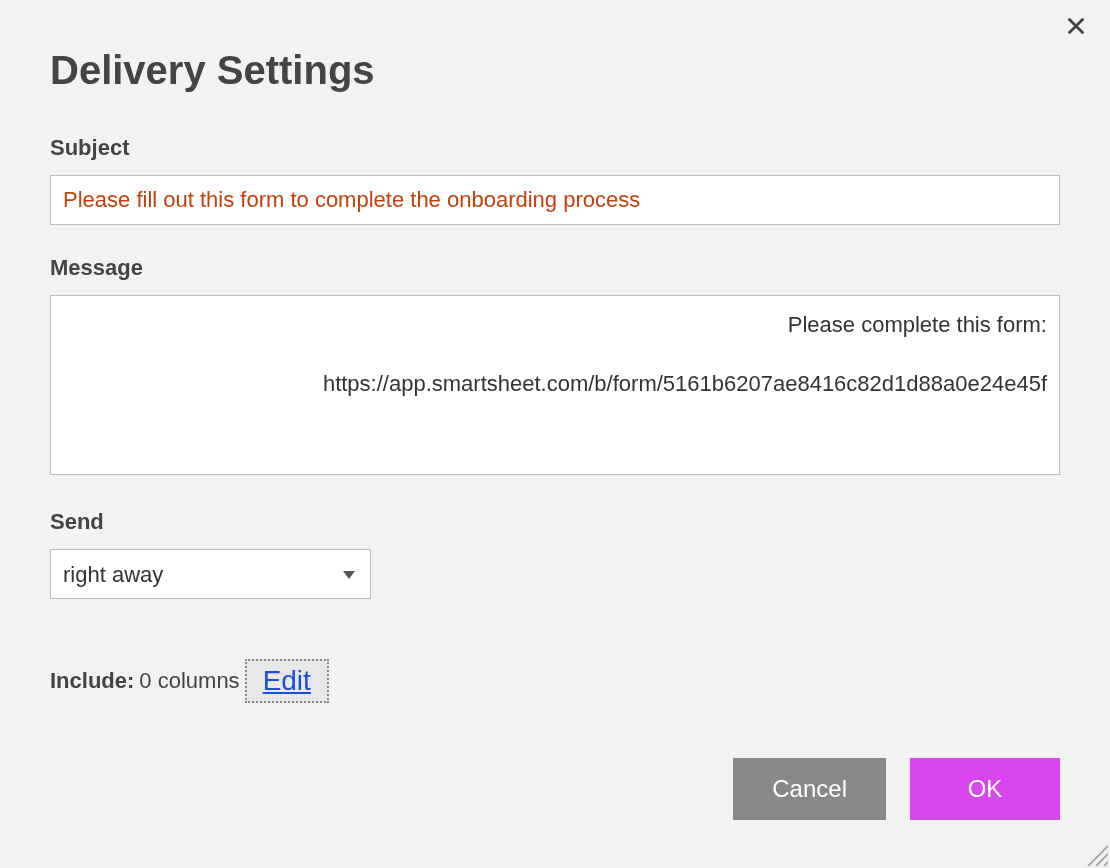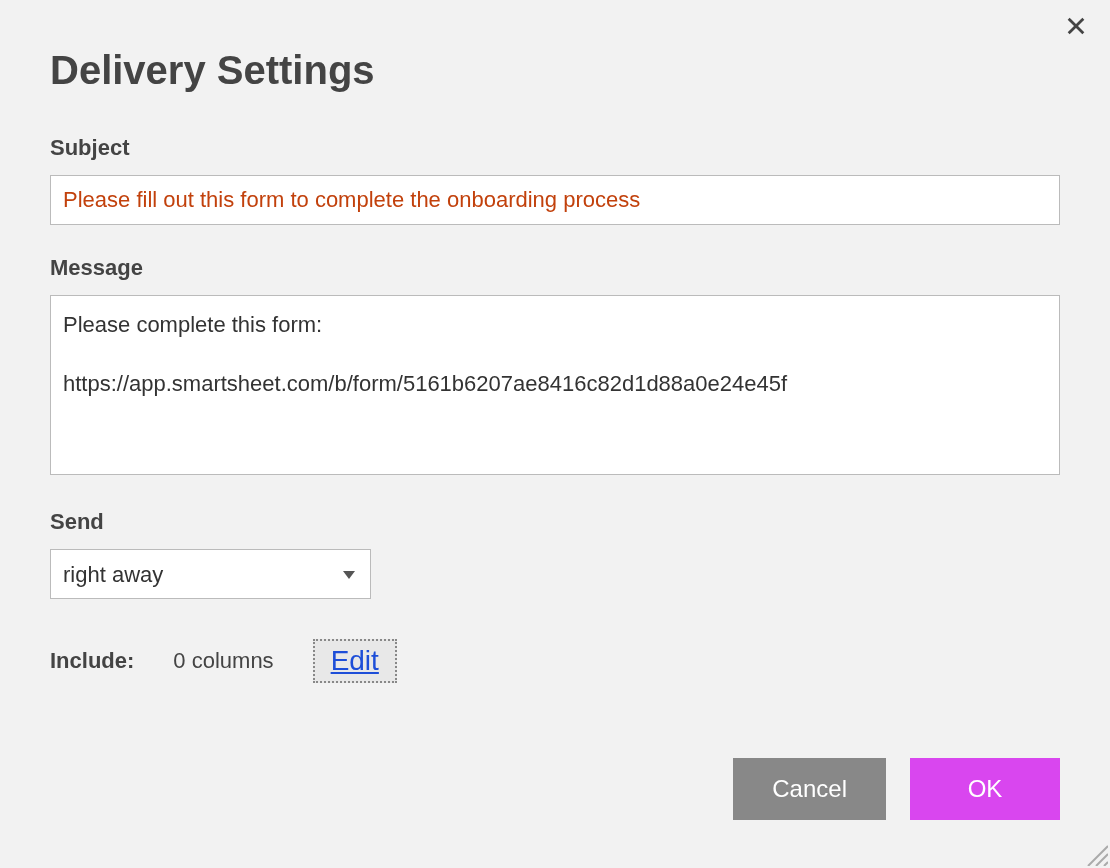--- a/index.html
+++ b/index.html
@@ -58,20 +58,21 @@
       width: 100%;
       height: 180px;
       font-size: 22px;
       line-height: 1.35;
       padding: 14px 12px;
       border: 1px solid #bbb;
       background: #fff;
       color: #333;
       resize: none;
       font-family: inherit;
+      text-align: right;
     }
     .select-wrap {
       position: relative;
       width: 321px;
     }
     .select {
       width: 100%;
       height: 50px;
       font-size: 22px;
       padding: 8px 40px 8px 12px;
@@ -87,22 +88,22 @@
       right: 16px;
       top: 50%;
       transform: translateY(-50%);
       pointer-events: none;
     }
     .select-caret svg { width: 12px; height: 8px; }
     .select-caret svg polygon { fill: #555; }
     .include-row {
       display: flex;
       align-items: center;
-      gap: 39px;
-      margin-top: 40px;
+      gap: 5px;
+      margin-top: 60px;
       font-size: 22px;
     }
     .include-label { font-weight: 700; color: #444; }
     .include-value { font-weight: 400; color: #444; }
     .edit-btn {
       font-size: 28px;
       padding: 4px 16px;
       background: #e8e8e8;
       border: 2px dotted #888;
       color: #1d4ed8;

